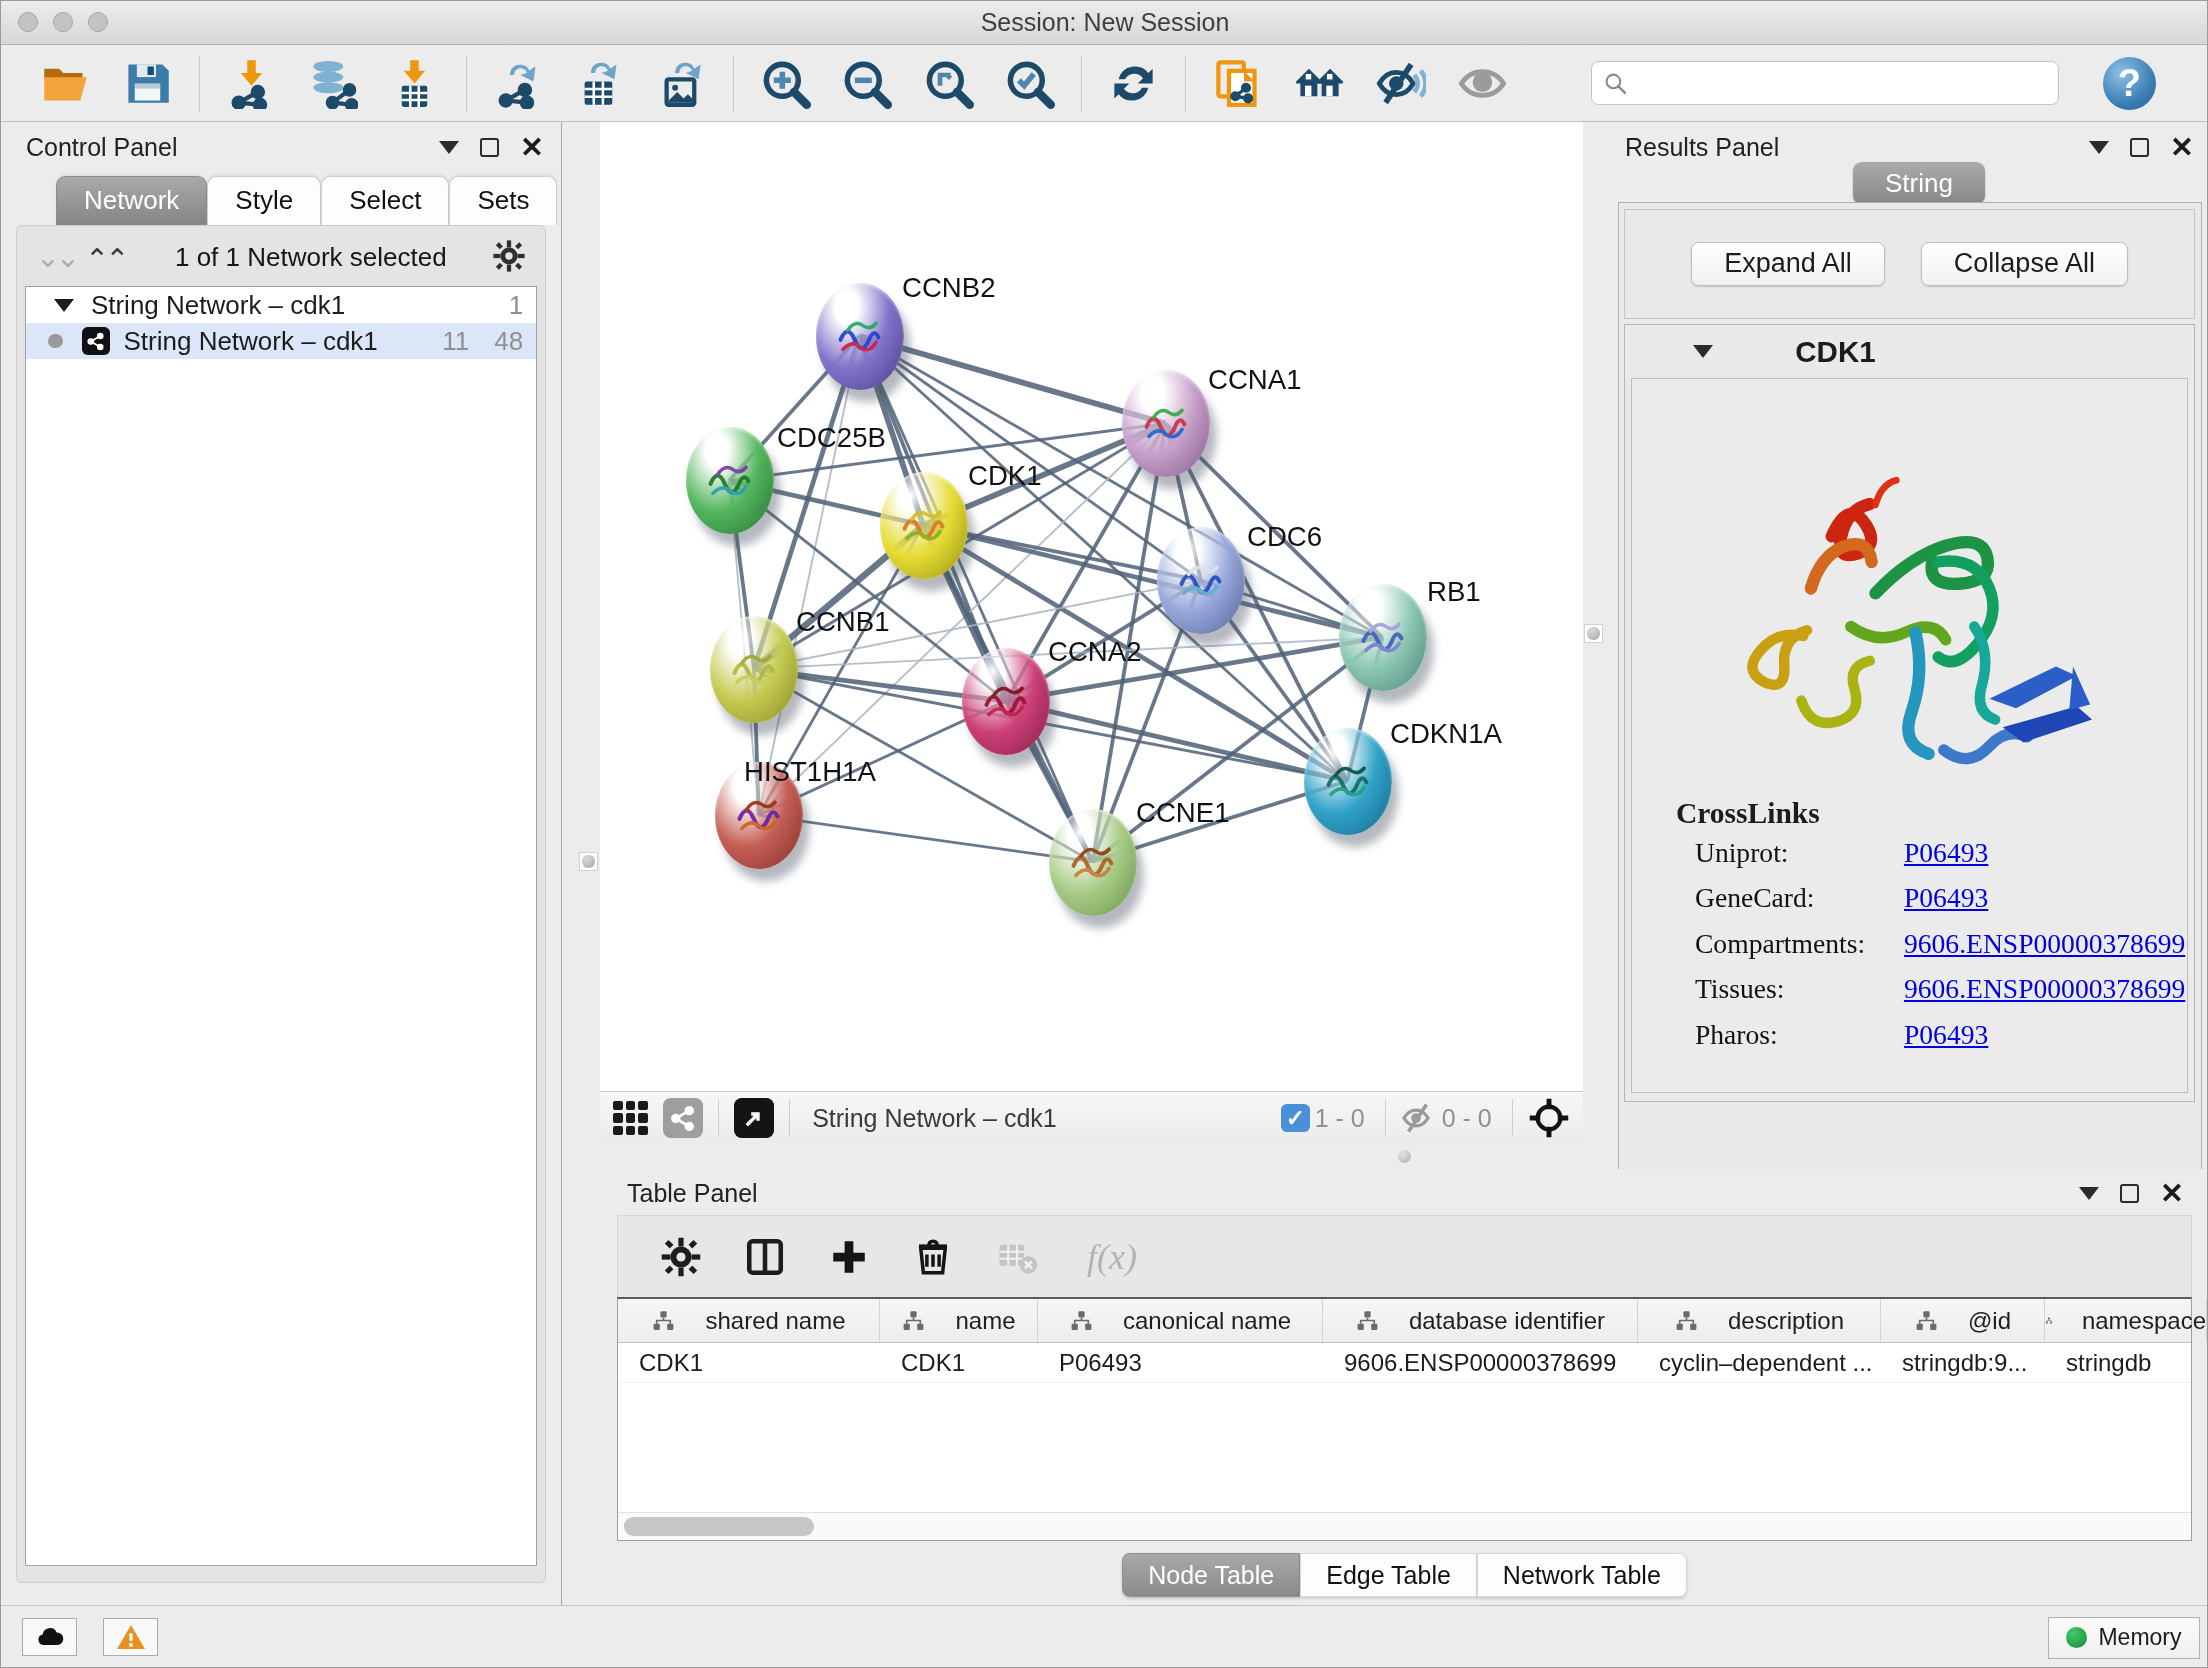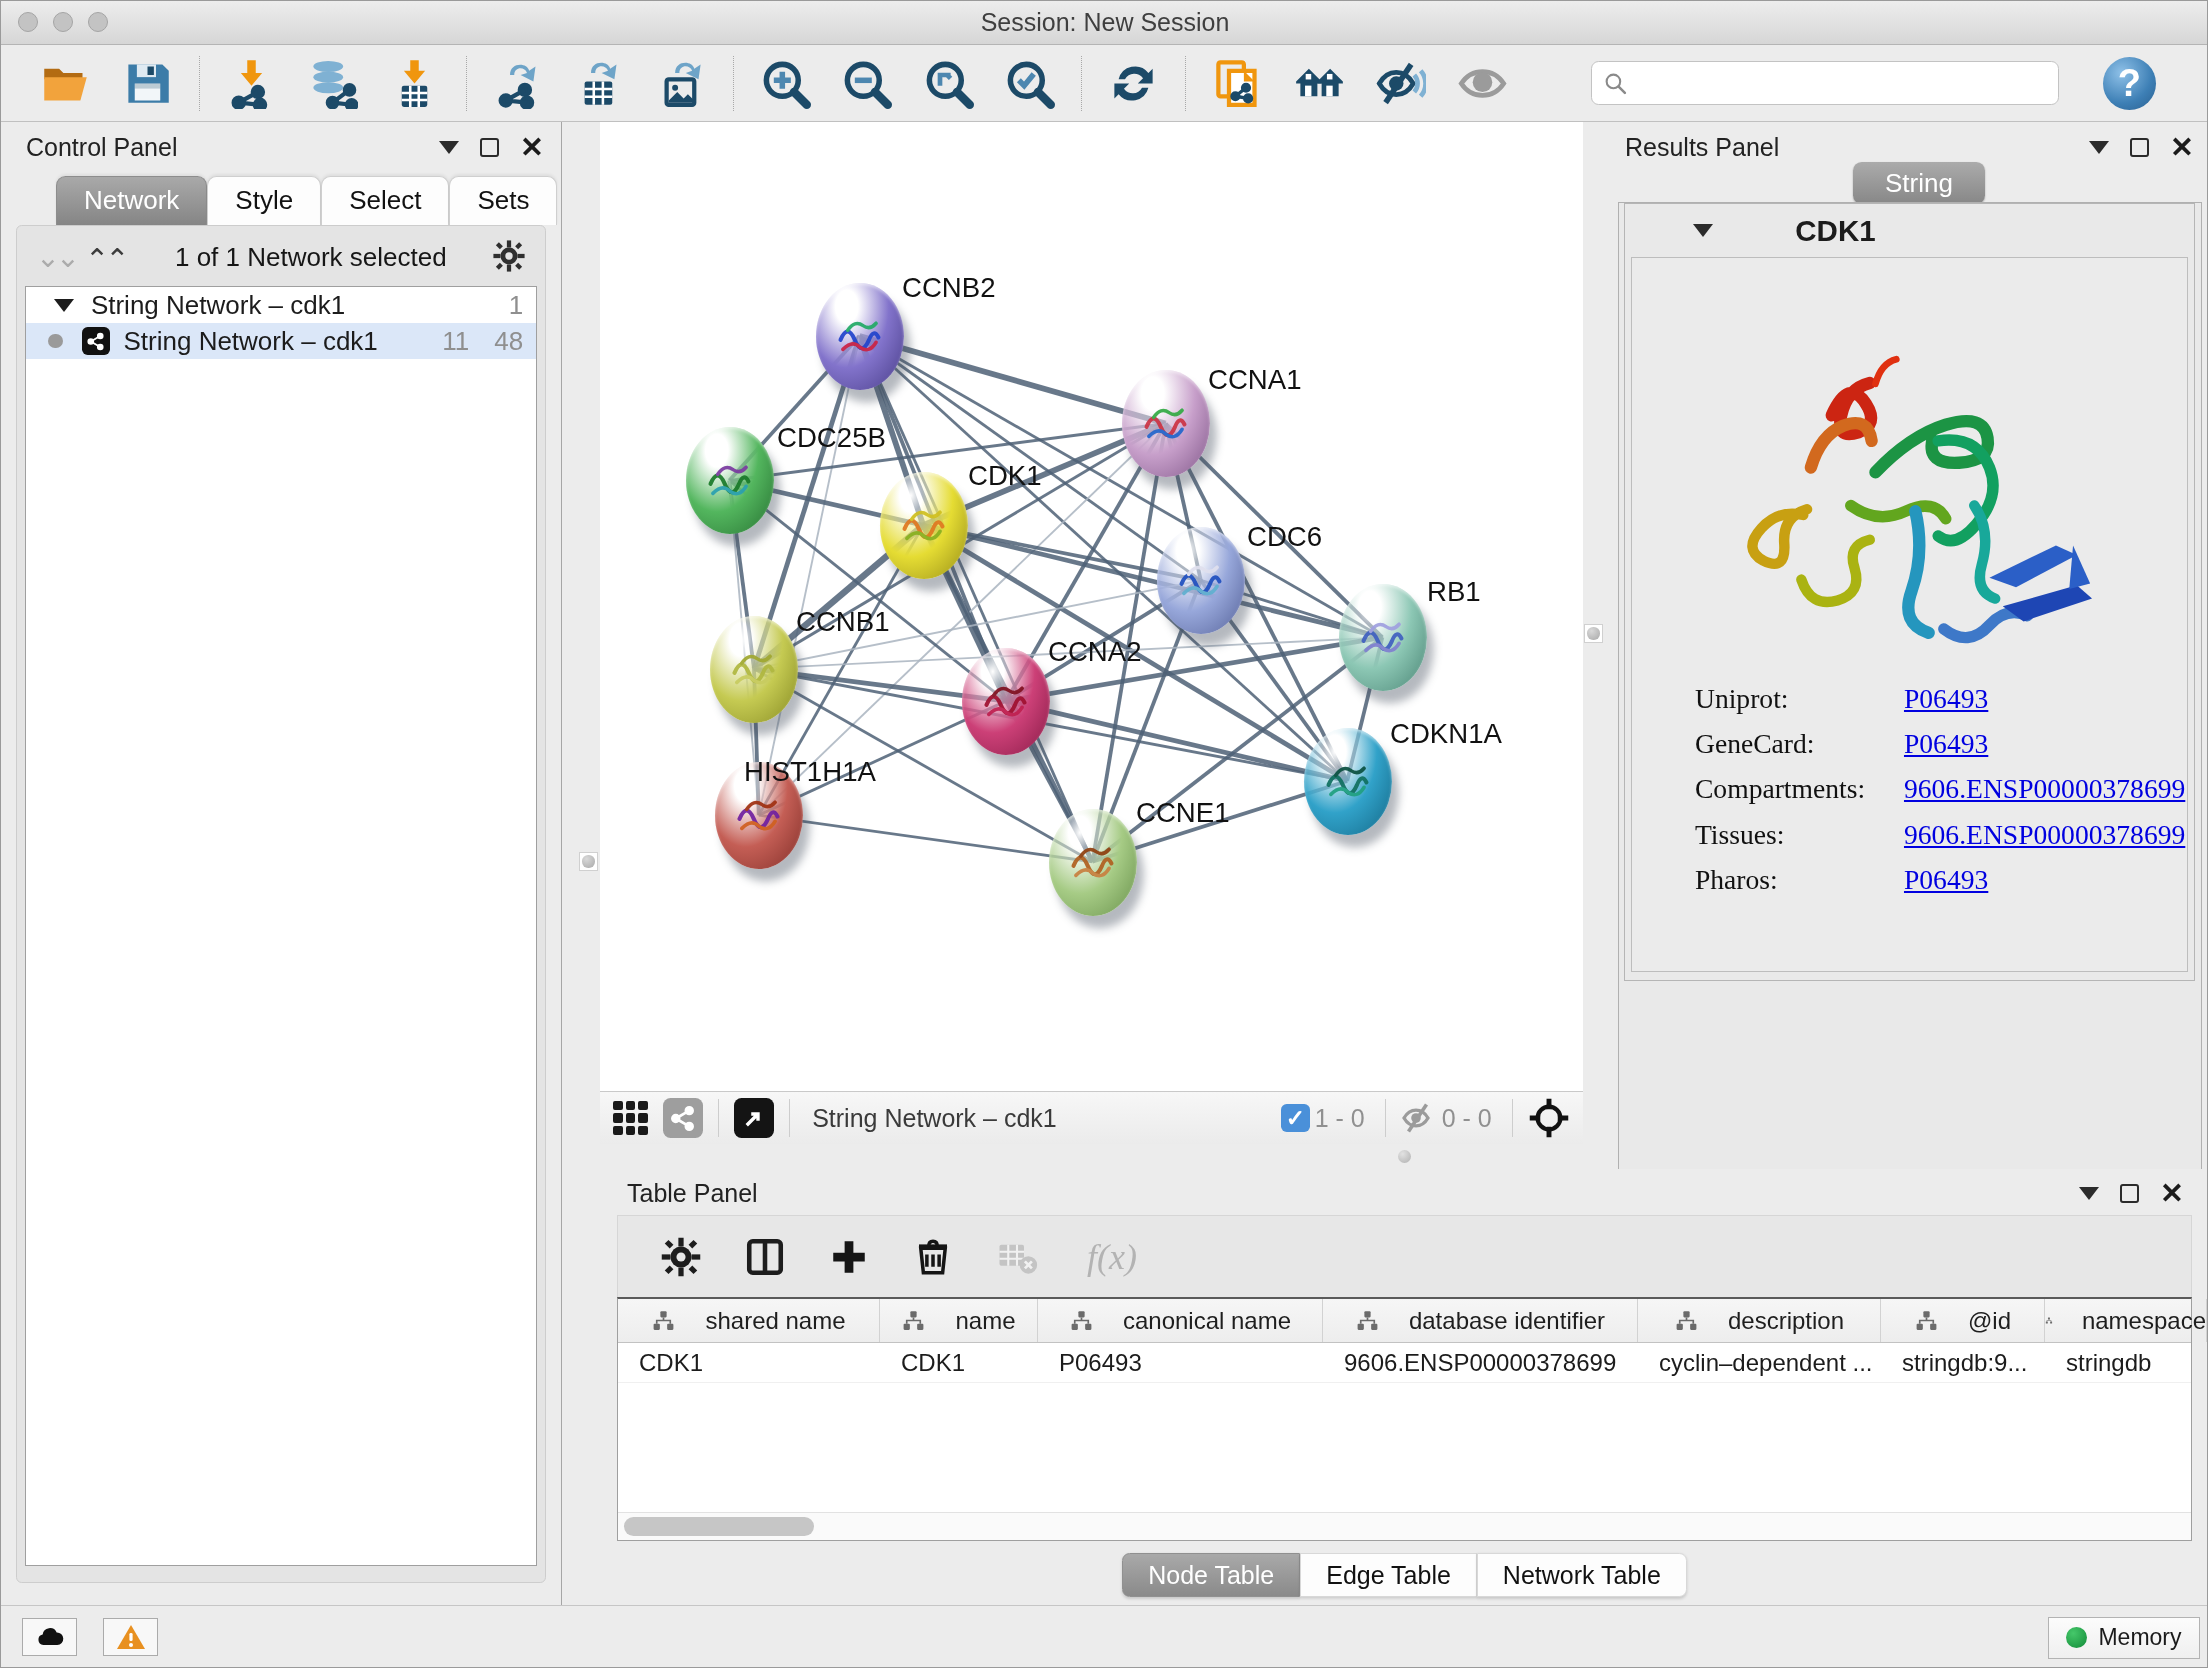--- a/index.html
+++ b/index.html
@@ -657,20 +657,24 @@
     <div class="panel-titlerow rp-titlerow">
       <span>Results Panel</span>
       <span class="win-ctrl">
         <i class="ctrl-tri"></i>
         <i class="ctrl-float"></i>
         <span class="ctrl-x">✕</span>
       </span>
     </div>
     <div class="rp-tab">String</div>
     <div class="rp-outer">
+      <div class="rp-btnrow">
+        <div class="rp-btn">Expand All</div>
+        <div class="rp-btn">Collapse All</div>
+      </div>
       <div class="rp-section">
         <div class="rp-gene-row">
           <i class="ctrl-tri" style="margin-left:49px;"></i>
           <span class="rp-gene">CDK1</span>
         </div>
         <div class="rp-content">
           <svg class="protein" width="447" height="342" viewBox="0 0 470 360">
             <g fill="none" stroke-linecap="round">
               <path d="M150 95 q18 -40 36 -12 q14 22 -8 30 q-24 8 -18 -18 q6 -28 30 -34" stroke="#cc2512" stroke-width="13"></path>
               <path d="M128 150 q10 -34 34 -44 q26 -10 30 16" stroke="#d2691e" stroke-width="13"></path>
@@ -682,20 +686,21 @@
               <path d="M238 196 q10 44 -4 84 q-12 34 18 44" stroke="#2596be" stroke-width="13"></path>
               <path d="M300 190 q18 26 8 62 q-8 28 14 36" stroke="#18a89a" stroke-width="11"></path>
               <path d="M268 320 q26 20 48 -4 q18 -20 40 -10" stroke="#3e78c8" stroke-width="12"></path>
               <path d="M316 266 l70 -34 22 10 -64 34 z" fill="#2b5fc7" stroke="none"></path>
               <path d="M330 296 l78 -22 16 14 -72 24 z" fill="#1e46b4" stroke="none"></path>
               <path d="M404 232 l18 40 -22 6 z" fill="#2b5fc7" stroke="none"></path>
               <path d="M196 62 q6 -22 22 -26" stroke="#e03010" stroke-width="7"></path>
             </g>
           </svg>
           <div class="crosslinks">
+            <div class="cl-title">CrossLinks</div>
             <div id="crosslinks-rows">
                 <div class="cl-row">
                   <span class="cl-label">Uniprot:</span>
                   <span class="cl-link">P06493</span>
                 </div>
                 <div class="cl-row">
                   <span class="cl-label">GeneCard:</span>
                   <span class="cl-link">P06493</span>
                 </div>
                 <div class="cl-row">

